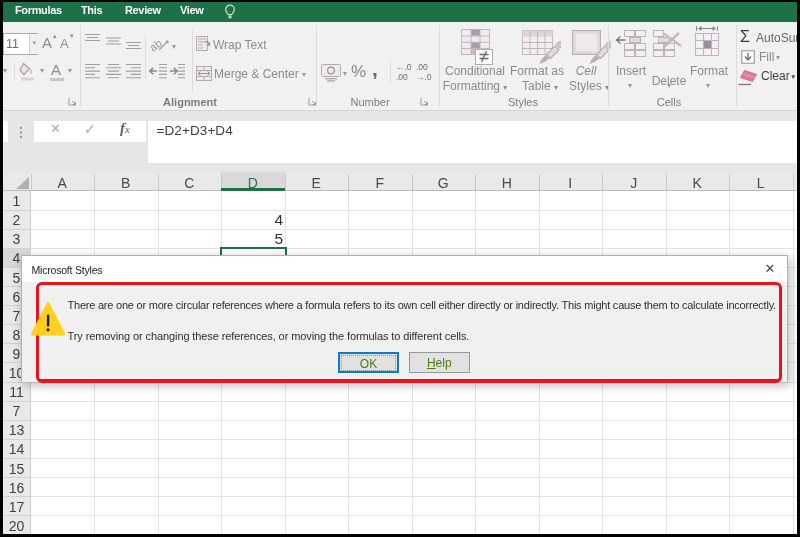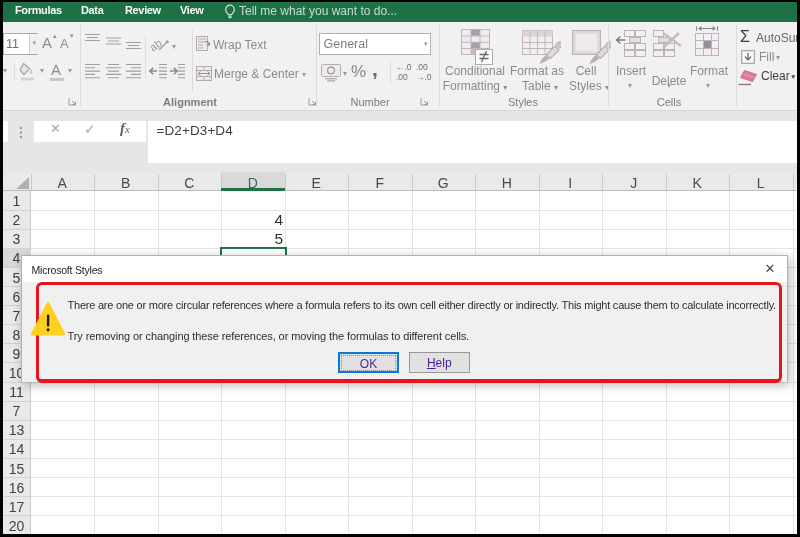--- a/index.html
+++ b/index.html
@@ -24,39 +24,38 @@
 #grid{left:3px;top:190.6px;width:794px;height:343.4px;background:#fff;}
 .collet{position:absolute;top:4px;width:63.5px;text-align:center;font-size:14px;color:#414141;line-height:14px;}
 .hsep{position:absolute;top:2px;width:1px;height:17px;background:#c9c9c9;}
 .gvl{position:absolute;top:0;width:1px;height:343.4px;background:#e4e4e4;}
 .ghl{position:absolute;left:27.5px;width:766.5px;height:1px;background:#e4e4e4;}
 .rnum{position:absolute;left:0;width:27px;text-align:center;font-size:14px;color:#414141;line-height:14px;}
 
 #dlg{left:20.5px;top:255px;width:767px;height:127px;background:#fff;border:1px solid #b1b1b1;box-shadow:2px 3px 10px rgba(0,0,0,.28);box-sizing:border-box;}
 #redbox{left:36px;top:282px;width:746px;height:100.5px;border:3.2px solid #e8131c;border-bottom-width:4px;border-radius:6px;box-sizing:border-box;}
 .msg{position:absolute;font-size:11px;color:#2f2f2f;white-space:nowrap;letter-spacing:-0.22px;}
-.btn{position:absolute;top:352px;height:20.5px;background:#e1e1e1;box-sizing:border-box;font-size:12px;color:#4c1d95;text-align:center;line-height:16px;}
+.btn{position:absolute;top:352px;height:20.5px;background:#e1e1e1;box-sizing:border-box;font-size:12px;color:#4d7c0f;text-align:center;line-height:16px;}
 
 .frame{background:#000;z-index:50;}
 </style></head>
 <body>
 <div id="app">
 
 <div class="abs" id="greenbar">
   <span class="tab" style="left:15px;">Formulas</span>
-  <span class="tab" style="left:81px;">Data</span>
+  <span class="tab" style="left:81px;">This</span>
   <span class="tab" style="left:125px;">Review</span>
   <span class="tab" style="left:180px;">View</span>
   <svg class="abs" style="left:224px;top:4px;" width="12" height="15" viewBox="0 0 12 15">
         <g stroke="#cfe2d7" stroke-width="1.2" fill="none">
           <path d="M6 1.2 a4.3 4.3 0 0 1 4.3 4.3 q0 2.2-1.6 3.6 l-0.9 1.4 h-3.6 l-0.9-1.4 q-1.6-1.4-1.6-3.6 a4.3 4.3 0 0 1 4.3-4.3 z"></path>
           <path d="M4.2 12.2 h3.6 M4.6 13.6 h2.8"></path>
         </g>
       </svg>
-  <span id="tellme">Tell me what you want to do...</span>
 </div>
 
 <div class="abs" id="ribbon">
   <div id="ribbon-items" class="abs" style="left:0;top:0;width:800px;height:89px;">
 
     <div class="wbox" style="left:3px;top:11px;width:33px;height:19.5px;border:1px solid #ababab;background:#fff;">
       <span style="position:absolute;left:2px;top:2.5px;font-size:12.5px;color:#6f6f6f;">11</span>
       <span style="position:absolute;left:25px;top:0;width:8px;height:19.5px;background:#f1f0f1;border-left:1px solid #d0d0d0;"></span>
       <span style="position:absolute;right:1px;top:5px;font-size:7px;color:#9a9a9a;">▾</span>
     </div>
@@ -117,24 +116,20 @@
     <div class="rtext" style="left:213px;top:16px;">Wrap Text</div>
     <svg class="abs" style="left:196px;top:44px;" width="16" height="15" viewBox="0 0 16 15">
           <rect x="0.5" y="0.5" width="15" height="14" fill="#efeaed" stroke="#b4abb1"></rect>
           <path d="M0.5 4.5 h15 M0.5 10.5 h15 M8 0.5 v4 M8 10.5 v4" stroke="#b4abb1" fill="none"></path>
           <path d="M2 7.5 h12 M4.5 5.5 l-2.5 2 2.5 2 M11.5 5.5 l2.5 2 -2.5 2" stroke="#979797" stroke-width="1" fill="none"></path>
         </svg>
     <div class="rtext" style="left:214px;top:45px;">Merge &amp; Center</div>
     <div class="dd" style="left:302px;top:48px;">▾</div>
     <div class="vsep" style="left:316px;top:3px;height:81px;"></div>
 
-    <div class="wbox" style="left:318.5px;top:10.5px;width:110px;height:20.5px;border:1px solid #b2b2b2;">
-      <span style="position:absolute;left:4px;top:3px;font-size:12.5px;color:#7e7e7e;">General</span>
-      <span style="position:absolute;right:2px;top:6px;font-size:7px;color:#9a9a9a;">▾</span>
-    </div>
     <svg class="abs" style="left:321px;top:41px;" width="20" height="19" viewBox="0 0 20 19">
           <rect x="0.5" y="1.5" width="19" height="12" rx="1" fill="#efeaed" stroke="#b4abb1"></rect>
           <circle cx="10" cy="7.5" r="3.4" fill="none" stroke="#9a929a" stroke-width="1.2"></circle>
           <rect x="4" y="15" width="12" height="1.4" fill="#b4abb1"></rect>
           <rect x="6" y="17.2" width="8" height="1.4" fill="#b4abb1"></rect>
         </svg>
     <div class="dd" style="left:343px;top:47px;">▾</div>
     <div class="abs" style="left:351px;top:40px;font-size:17px;color:#868686;">%</div>
     <div class="abs" style="left:372px;top:35px;font-size:21px;font-weight:bold;color:#686868;">,</div>
     <div class="vsep" style="left:390px;top:40px;height:22px;"></div>
@@ -165,21 +160,21 @@
           <rect x="1.5" y="1.5" width="28" height="24" fill="#ddd5da" stroke="#b9b0b6"></rect>
           <rect x="4.5" y="4.5" width="22" height="18" fill="#eee9ec"></rect>
           <path d="M25.5 25.5 l8.5-8.5 4 4 -8.5 8.5 z" fill="#e2dade" stroke="#b3aab0" stroke-width="1.1"></path>
           <path d="M34.8 15.4 l2.2-2.2 q2.5-1 3.8 0.3 t0.3 3.8 l-2.3 2.1 z" fill="#cfc5cb" stroke="#b3aab0" stroke-width="1"></path>
           <path d="M25 26 q-5 3.5-6.5 9 q5.5-1.5 10-5.5 z" fill="#b9aeb6"></path>
         </svg>
     <div class="rtext2" style="left:415px;top:42px;width:120px;">Conditional</div>
     <div class="rtext2" style="left:415px;top:57px;width:120px;">Formatting <span style="font-size:8px;">▾</span></div>
     <div class="rtext2" style="left:477px;top:42px;width:120px;">Format as</div>
     <div class="rtext2" style="left:480px;top:57px;width:120px;">Table <span style="font-size:8px;">▾</span></div>
-    <div class="rtext2" style="left:526px;top:42px;width:120px;">Cell</div>
+    <div class="rtext2" style="left:526px;top:42px;width:120px;font-style:italic;">Cell</div>
     <div class="rtext2" style="left:529px;top:57px;width:120px;">Styles <span style="font-size:8px;">▾</span></div>
     <div class="vsep" style="left:608px;top:3px;height:81px;"></div>
 
     <svg class="abs" style="left:615px;top:8px;" width="32" height="28" viewBox="0 0 32 28">
           <g fill="#f4eff2" stroke="#bdb4ba">
             <rect x="9.5" y="0.5" width="10" height="6"></rect>
             <rect x="20.5" y="0.5" width="10" height="6"></rect>
             <rect x="9.5" y="13.5" width="10" height="6"></rect>
             <rect x="9.5" y="20.5" width="10" height="6"></rect>
             <rect x="20.5" y="13.5" width="10" height="6"></rect>

